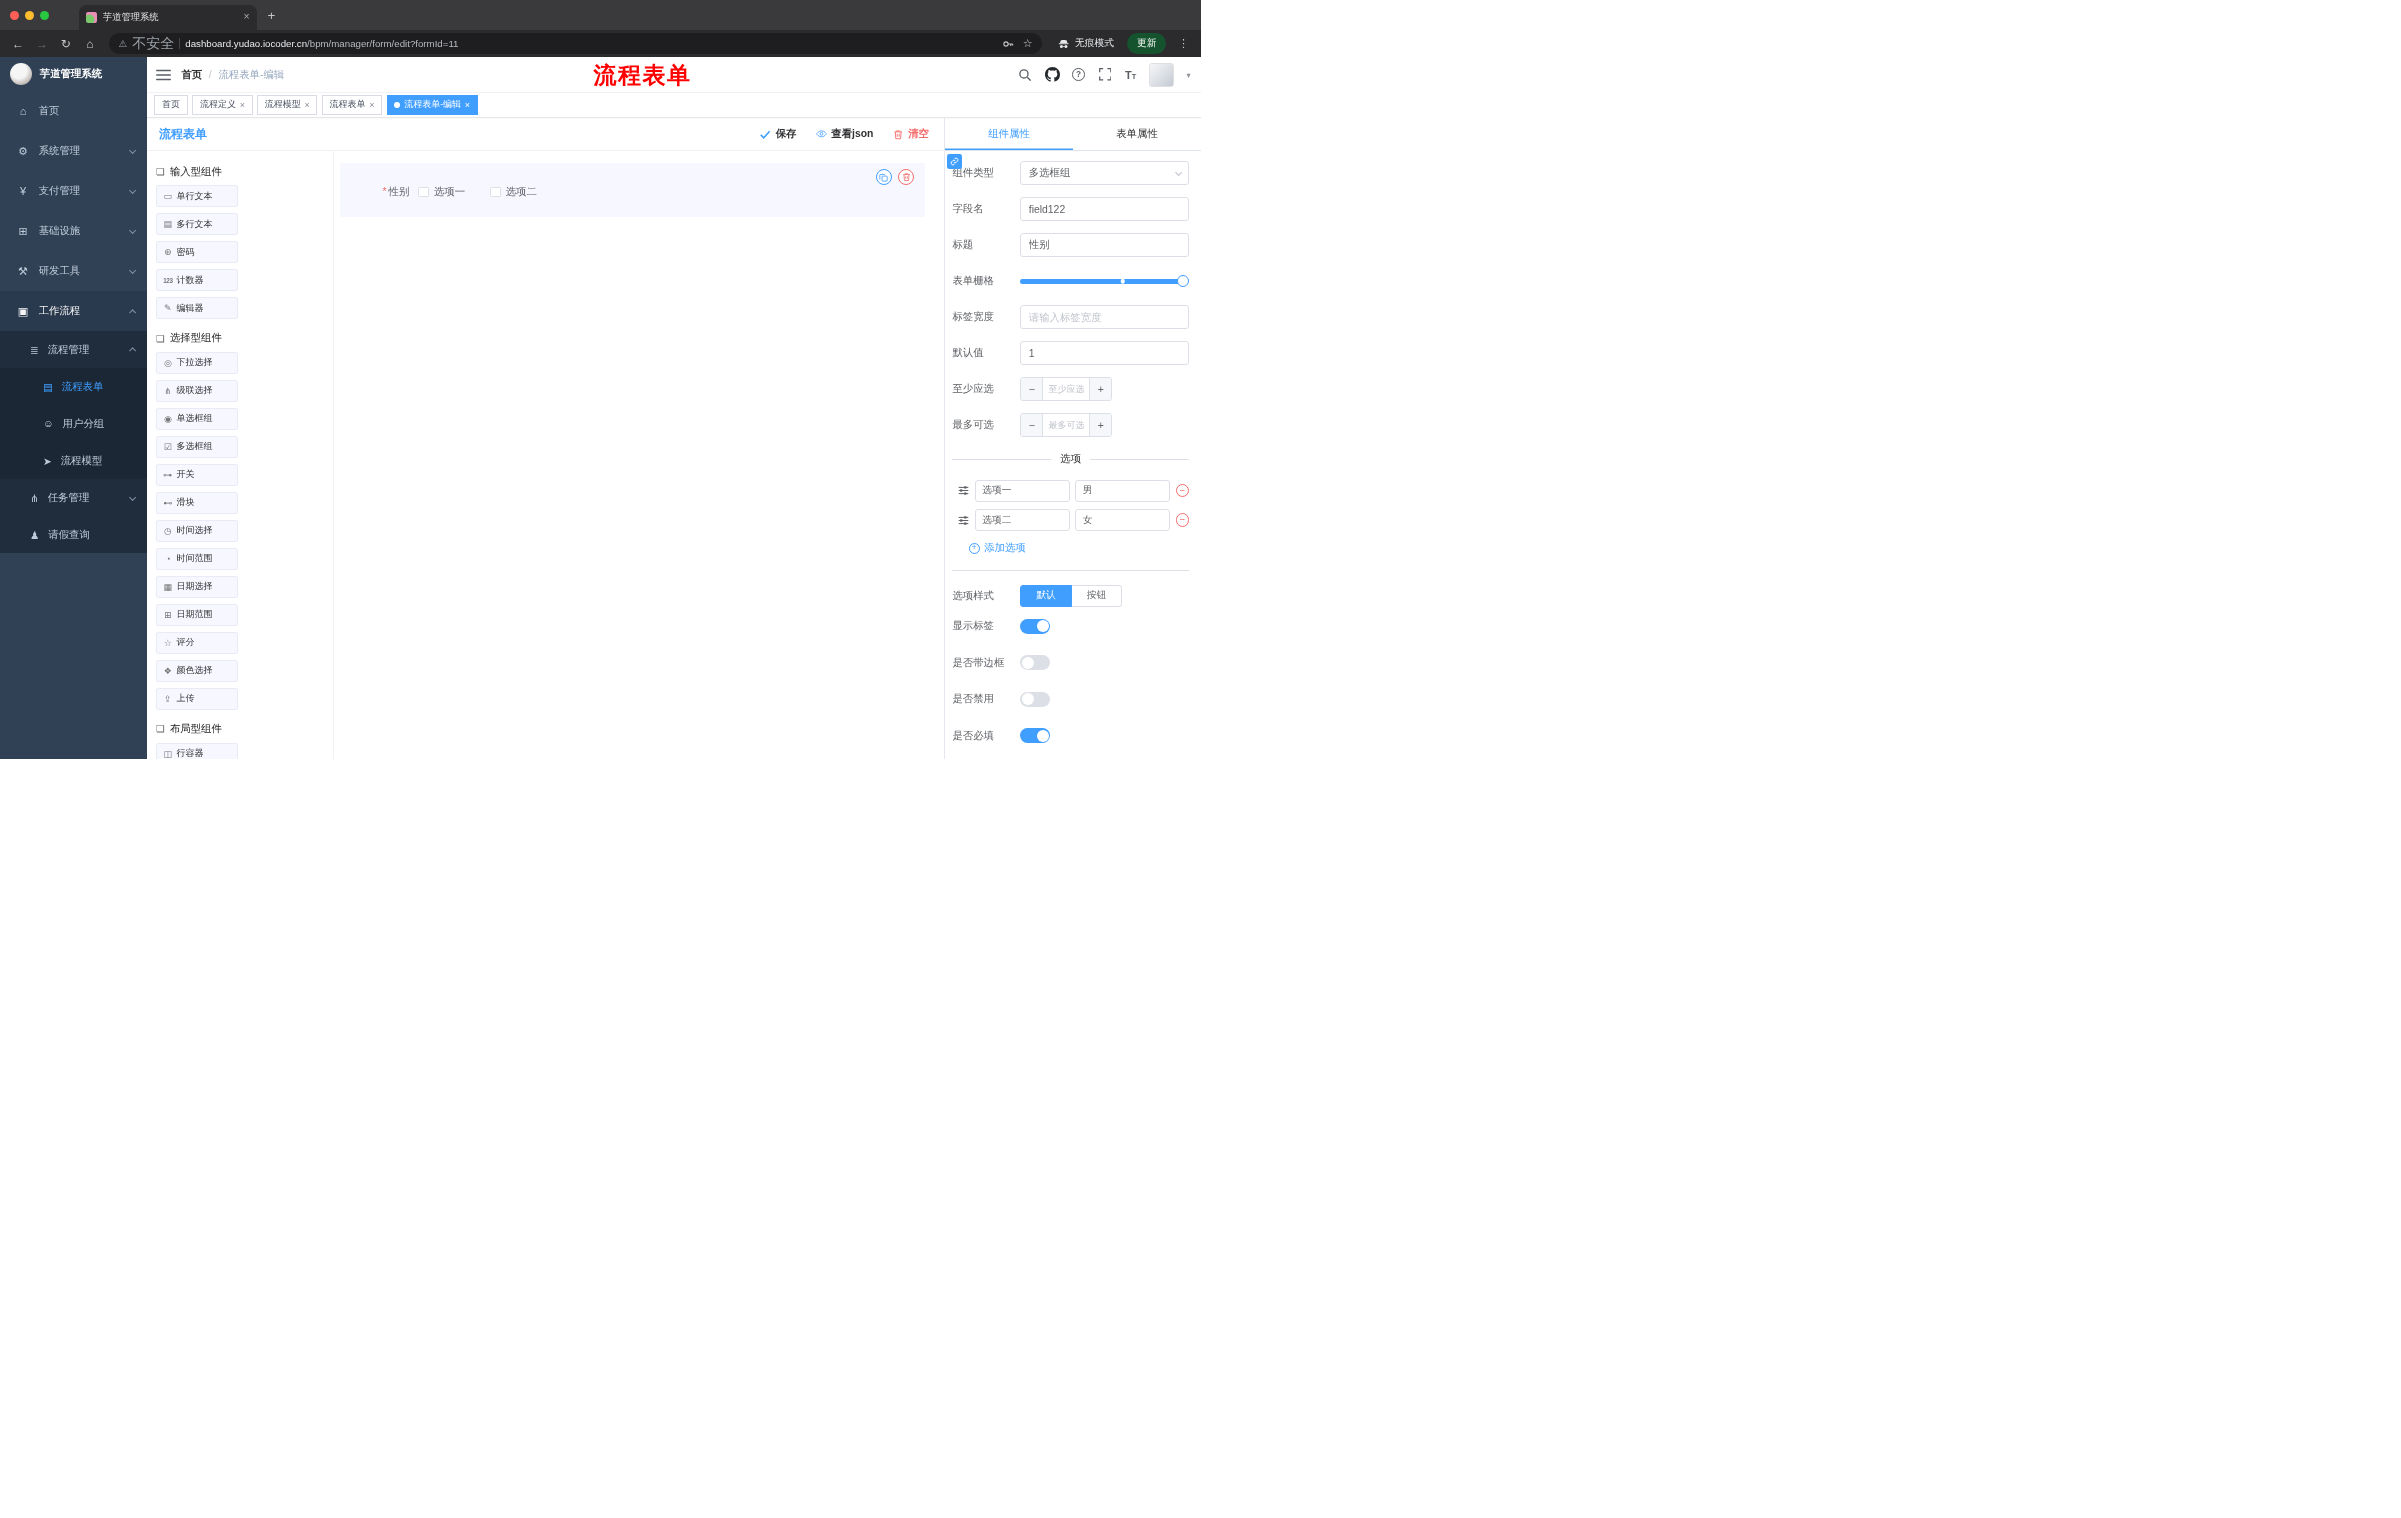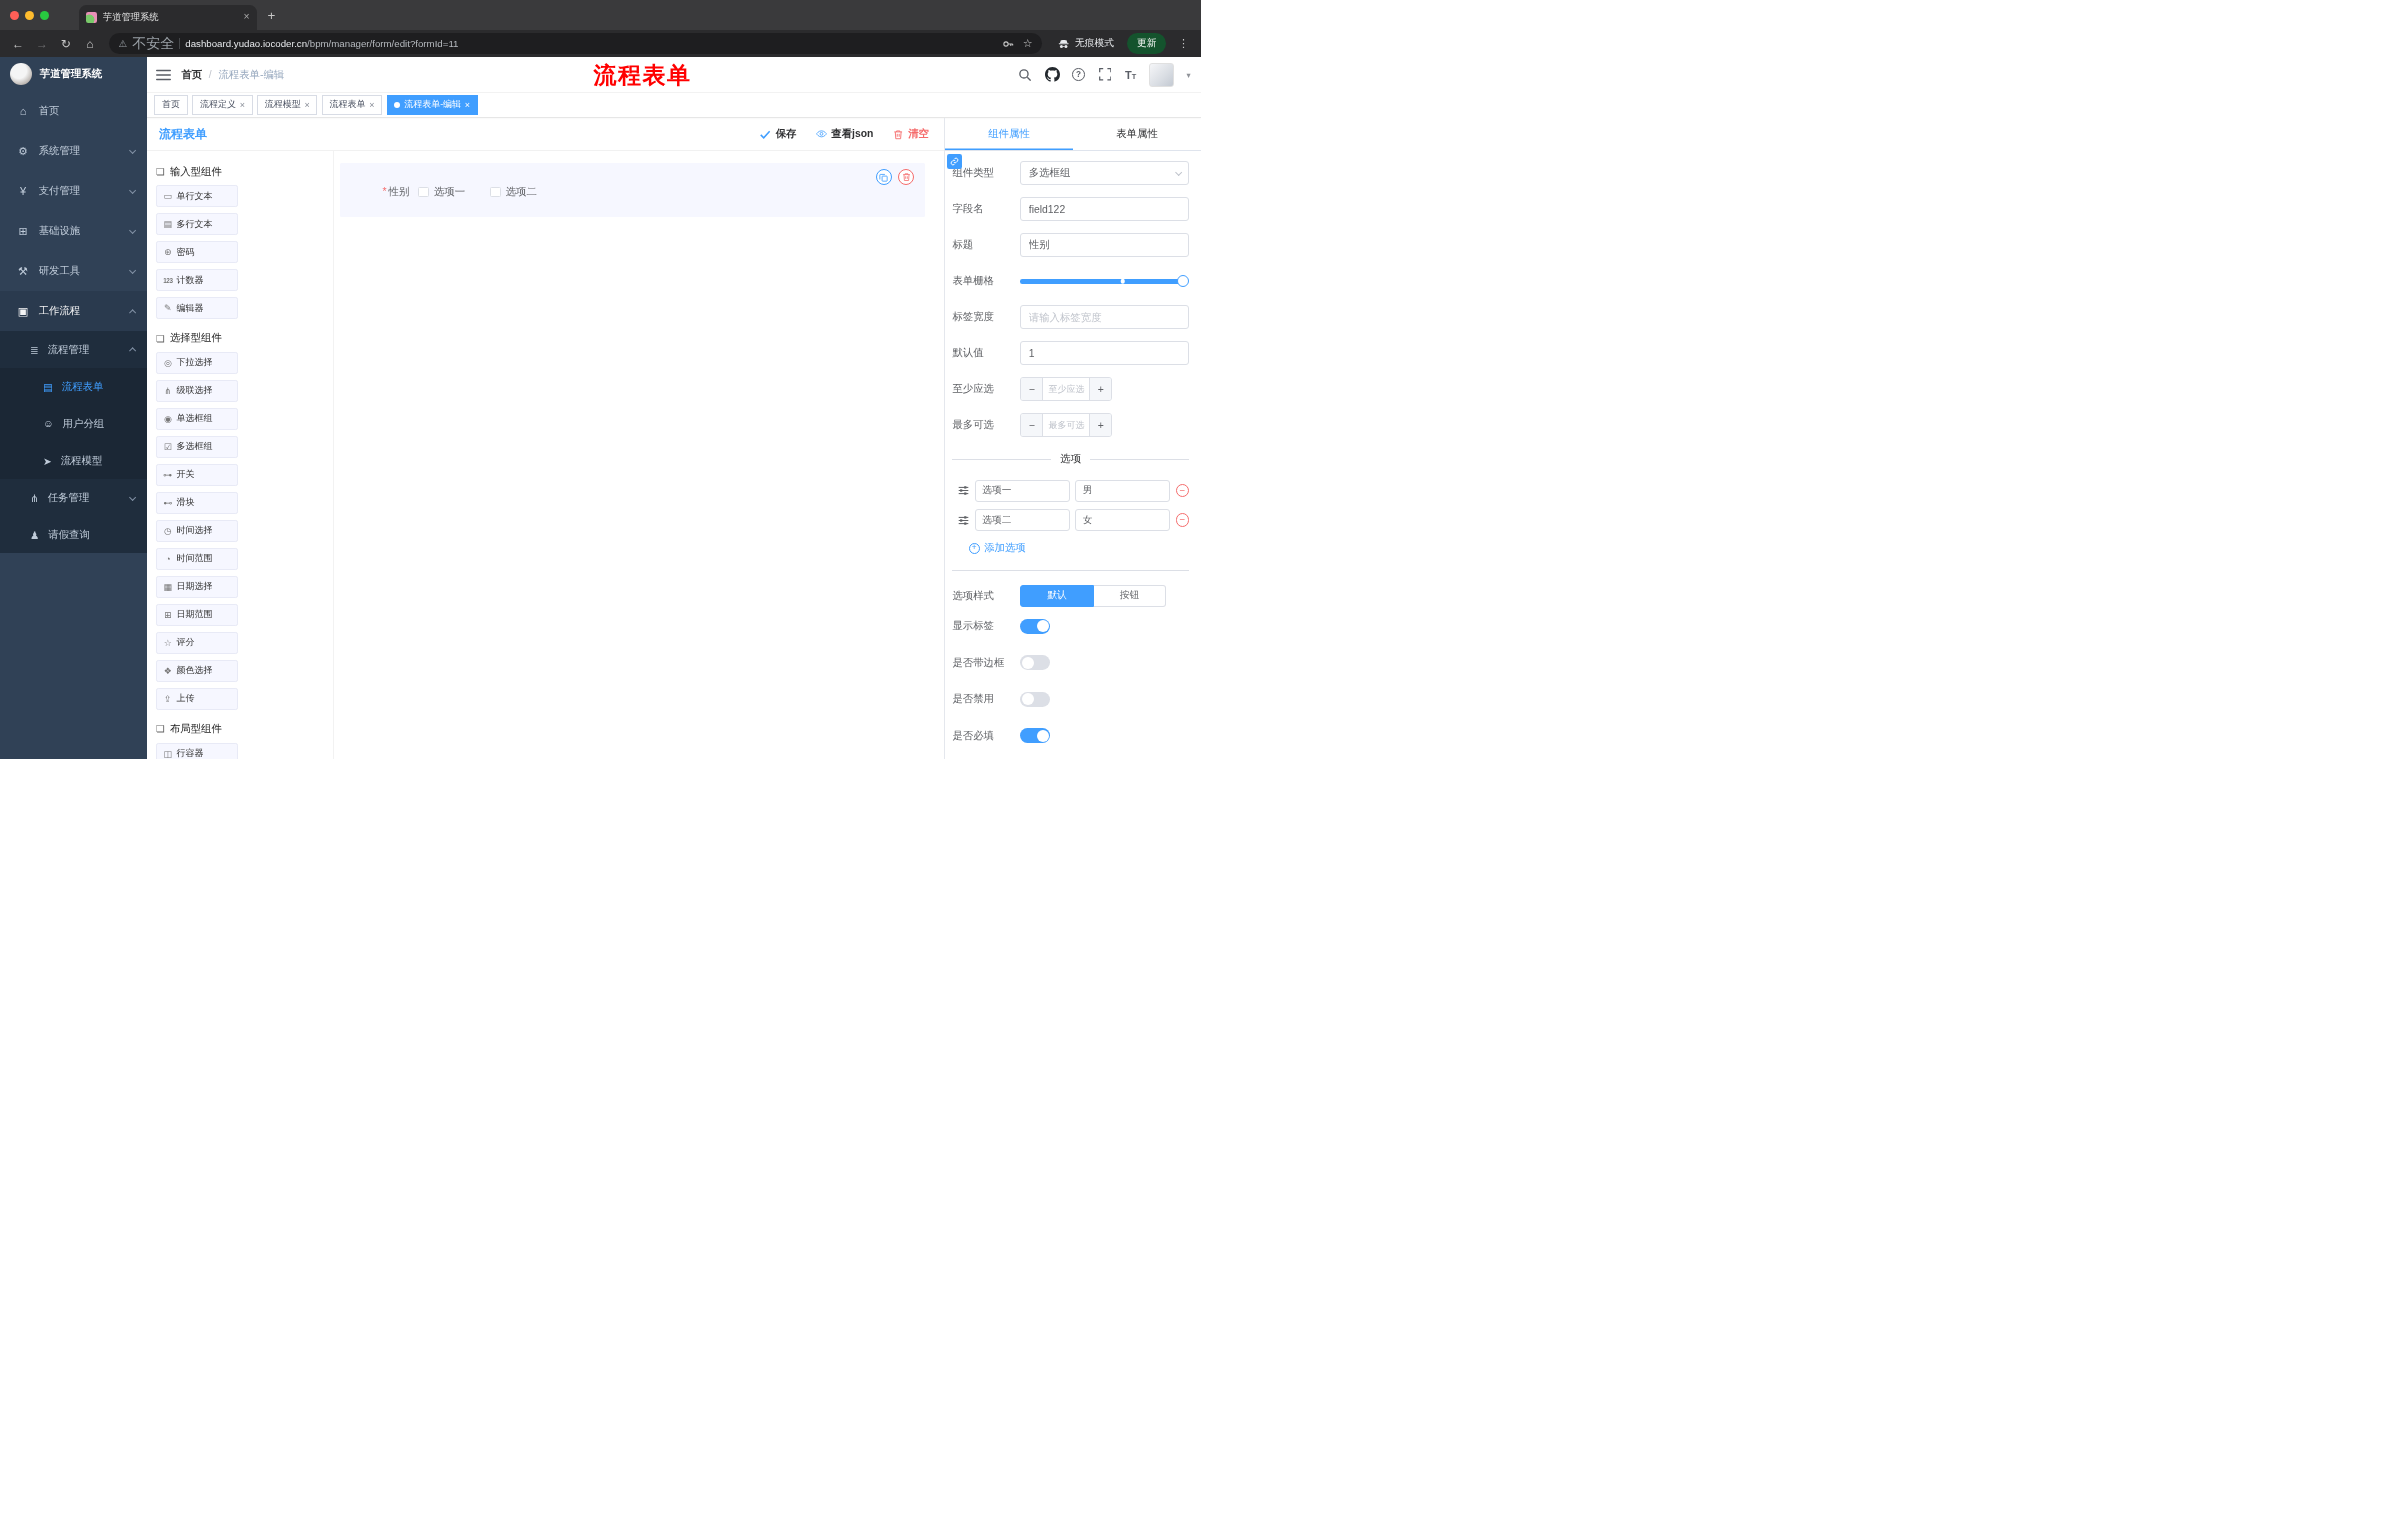--- a/index.html
+++ b/index.html
@@ -163,21 +163,21 @@
   .opt-row { display:flex; align-items:center; gap:5.2px; margin:0 0 7.4px 6px; }
   .drag-ic { flex:none; display:flex; color:#606266; }
   .opt-in { flex:1; min-width:0; height:22px; border:0.7px solid #dcdfe6; border-radius:3px; padding:0 6.7px;
     font-size:9.7px; color:#606266; outline:none; font-family:inherit; }
   .minus-circle { width:13.4px; height:13.4px; flex:none; border:0.7px solid #f56c6c; color:#f56c6c; border-radius:50%;
     display:flex; align-items:center; justify-content:center; font-size:9.7px; line-height:1; }
   .add-opt { display:flex; align-items:center; gap:4.5px; color:#409eff; font-size:10.4px; margin:10.4px 0 0 16.3px; }
   .plus-circle { width:11px; height:11px; border:0.7px solid #409eff; border-radius:50%; display:flex;
     align-items:center; justify-content:center; font-size:8.2px; line-height:1; }
   .seg { display:flex; }
-  .seg-btn { height:22px; padding:0 26px; display:flex; align-items:center; font-size:9.7px;
+  .seg-btn { height:22px; padding:0 15px; display:flex; align-items:center; font-size:9.7px;
     border:0.7px solid #dcdfe6; background:#fff; color:#606266; }
   .seg-btn.first { border-radius:3px 0 0 3px; }
   .seg-btn.last { border-radius:0 3px 3px 0; border-left:none; }
   .seg-btn.on { background:#409eff; border-color:#409eff; color:#fff; }
   .sw-row { display:flex; align-items:center; margin-bottom:21.5px; }
   .switch { width:30px; height:15px; border-radius:7.4px; background:#dcdfe6; position:relative; flex:none; }
   .switch::after { content:""; position:absolute; width:12px; height:12px; border-radius:50%;
     background:#fff; top:1.5px; left:1.5px; }
   .switch.on { background:#409eff; }
   .switch.on::after { left:auto; right:1.5px; }

